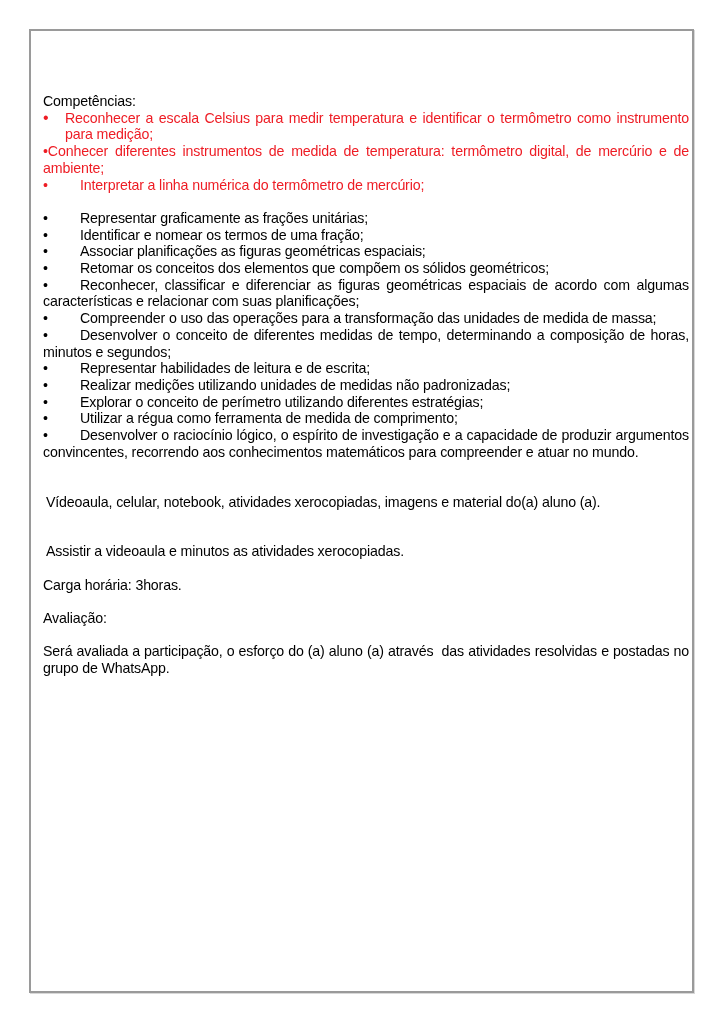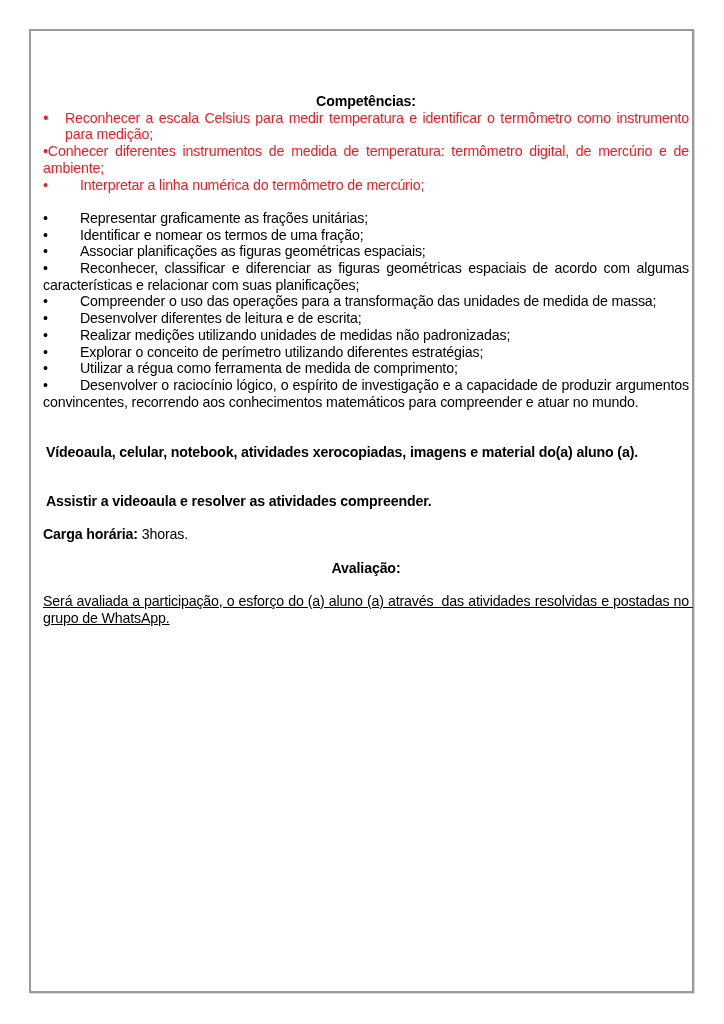--- a/index.html
+++ b/index.html
@@ -2,32 +2,32 @@
 <html><head>
 <meta charset="utf-8">
 <style>
   html, body { margin: 0; padding: 0; background: #ffffff; }
   body { width: 724px; height: 1024px; position: relative; overflow: hidden;
          font-family: "Liberation Sans", sans-serif; color: #000; }
   .frame { position: absolute; left: 29px; top: 29px; width: 661px; height: 960px;
            border: 2px solid #9a9a9a; box-shadow: 1px 1px 0 #d8d8d8; }
   .content { position: absolute; left: 43px; top: 93px; width: 646px;
              font-size: 14.2px; line-height: 16.7px; letter-spacing: -0.15px; }
-  .heading { font-weight: bold; margin: 0; text-align: center; }
+  .heading { font-weight: normal; margin: 0; }
   .red { color: #ee1c24; }
   .item { position: relative; text-align: justify; margin: 0; }
   .bullet { display: inline-block; }
   .b1 { padding-left: 22px; }
   .b1 .bullet { position: absolute; left: 0; top: 0; font-size: 16px; }
   .b-tab .bullet { width: 37px; }
   .gap { height: 16.7px; }
   .gap2 { height: 16.5px; }
   p.para { margin: 0; text-align: justify; }
-  .indent1 { padding-left: 3px; font-weight: bold; }
-  .inline-bold { font-weight: bold; }
+  .indent1 { padding-left: 3px; }
+  .inline-bold { font-weight: normal; }
 </style>
 </head>
 <body>
 
 <div class="frame"></div>
 
 <div class="content">
 
   <p class="heading">Competências:</p>
 
@@ -39,38 +39,40 @@
   </p>
   <p class="item b-tab red">
     <span class="bullet">•</span><span>Interpretar a linha numérica do termômetro de mercúrio;</span>
   </p>
 
   <div class="gap"></div>
 
   <p class="item b-tab"><span class="bullet">•</span><span>Representar graficamente as frações unitárias;</span></p>
   <p class="item b-tab"><span class="bullet">•</span><span>Identificar e nomear os termos de uma fração;</span></p>
   <p class="item b-tab"><span class="bullet">•</span><span>Associar planificações as figuras geométricas espaciais;</span></p>
+  <p class="item b-tab"><span class="bullet">•</span><span>Retomar os conceitos dos elementos que compõem os sólidos geométricos;</span></p>
   <p class="item b-tab"><span class="bullet">•</span><span>Reconhecer, classificar e diferenciar as figuras geométricas espaciais de acordo com algumas características e relacionar com suas planificações;</span></p>
   <p class="item b-tab"><span class="bullet">•</span><span>Compreender o uso das operações para a transformação das unidades de medida de massa;</span></p>
-  <p class="item b-tab"><span class="bullet">•</span><span>Desenvolver diferentes de leitura e de escrita;</span></p>
+  <p class="item b-tab"><span class="bullet">•</span><span>Desenvolver o conceito de diferentes medidas de tempo, determinando a composição de horas, minutos e segundos;</span></p>
+  <p class="item b-tab"><span class="bullet">•</span><span>Representar habilidades de leitura e de escrita;</span></p>
   <p class="item b-tab"><span class="bullet">•</span><span>Realizar medições utilizando unidades de medidas não padronizadas;</span></p>
   <p class="item b-tab"><span class="bullet">•</span><span>Explorar o conceito de perímetro utilizando diferentes estratégias;</span></p>
   <p class="item b-tab"><span class="bullet">•</span><span>Utilizar a régua como ferramenta de medida de comprimento;</span></p>
   <p class="item b-tab"><span class="bullet">•</span><span>Desenvolver o raciocínio lógico, o espírito de investigação e a capacidade de produzir argumentos convincentes, recorrendo aos conhecimentos matemáticos para compreender e atuar no mundo.</span></p>
 
   <div class="gap"></div>
 
   <div class="gap2"></div>
   <p class="para indent1">Vídeoaula, celular, notebook, atividades xerocopiadas, imagens e material do(a) aluno (a).</p>
   <div class="gap2"></div>
 
   <div class="gap2"></div>
-  <p class="para indent1">Assistir a videoaula e resolver as atividades compreender.</p>
+  <p class="para indent1">Assistir a videoaula e minutos as atividades xerocopiadas.</p>
   <div class="gap2"></div>
 
   <p class="para"><span class="inline-bold">Carga horária:</span> <span>3horas.</span></p>
   <div class="gap2"></div>
 
   <p class="heading">Avaliação:</p>
   <div class="gap2"></div>
-  <p class="para" style="white-space: pre-wrap; text-decoration: underline;">Será avaliada a participação, o esforço do (a) aluno (a) através  das atividades resolvidas e postadas no grupo de WhatsApp.</p>
+  <p class="para" style="white-space: pre-wrap;">Será avaliada a participação, o esforço do (a) aluno (a) através  das atividades resolvidas e postadas no grupo de WhatsApp.</p>
 
 </div>
 
 </body></html>

